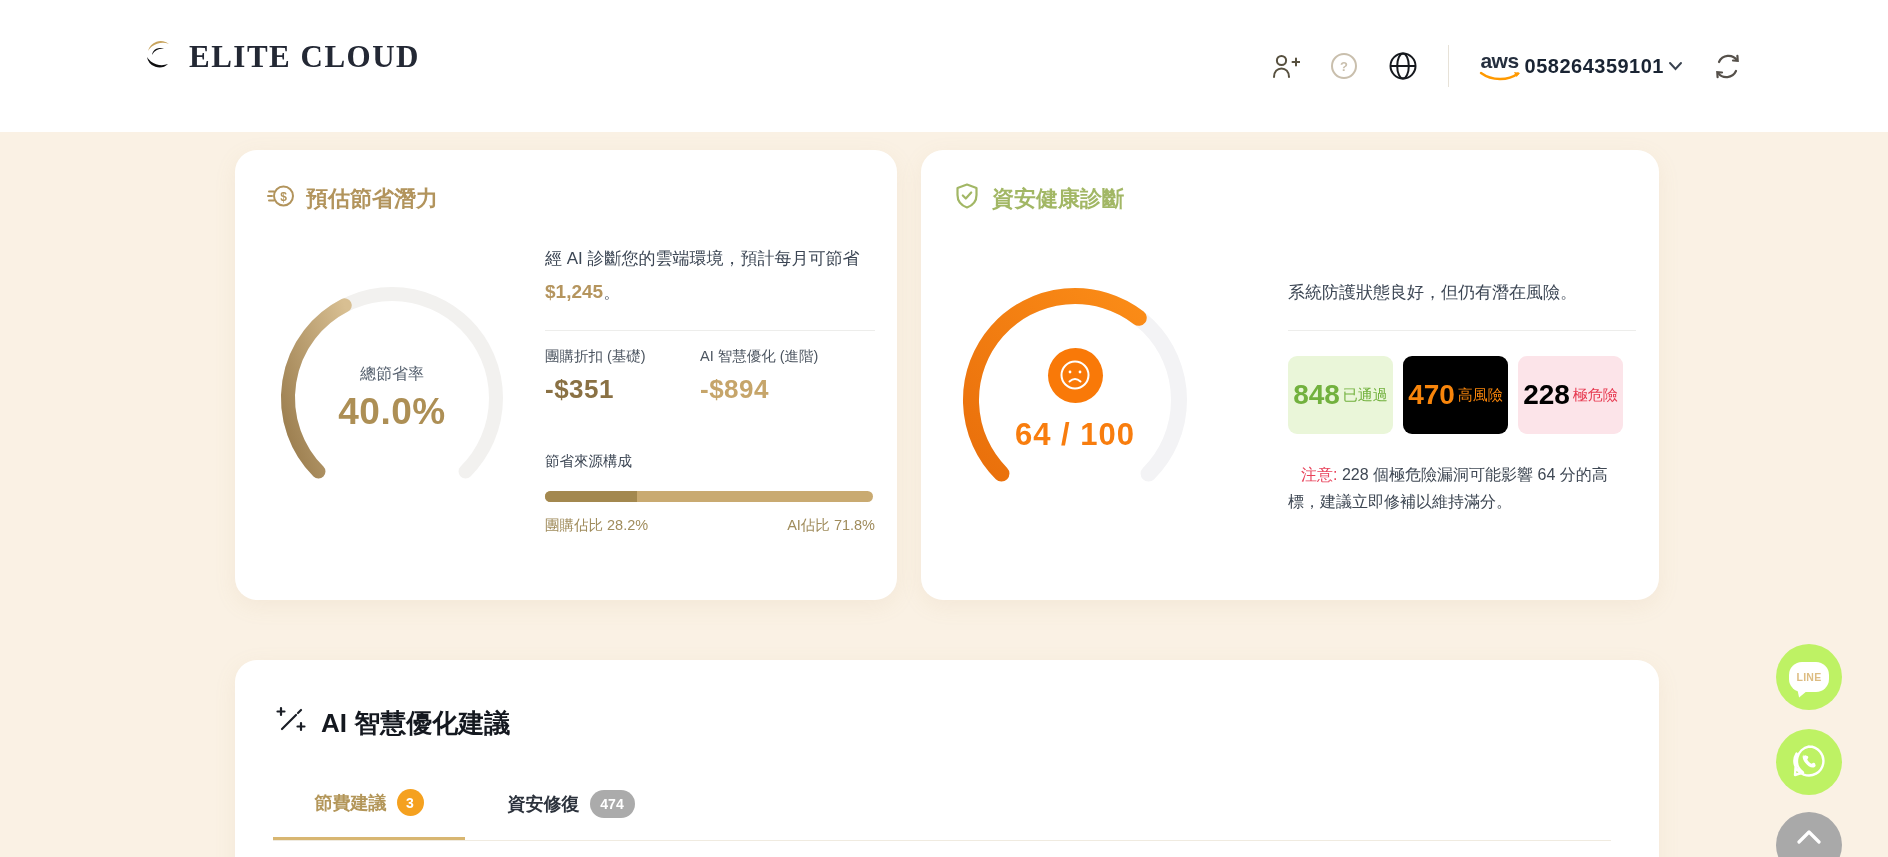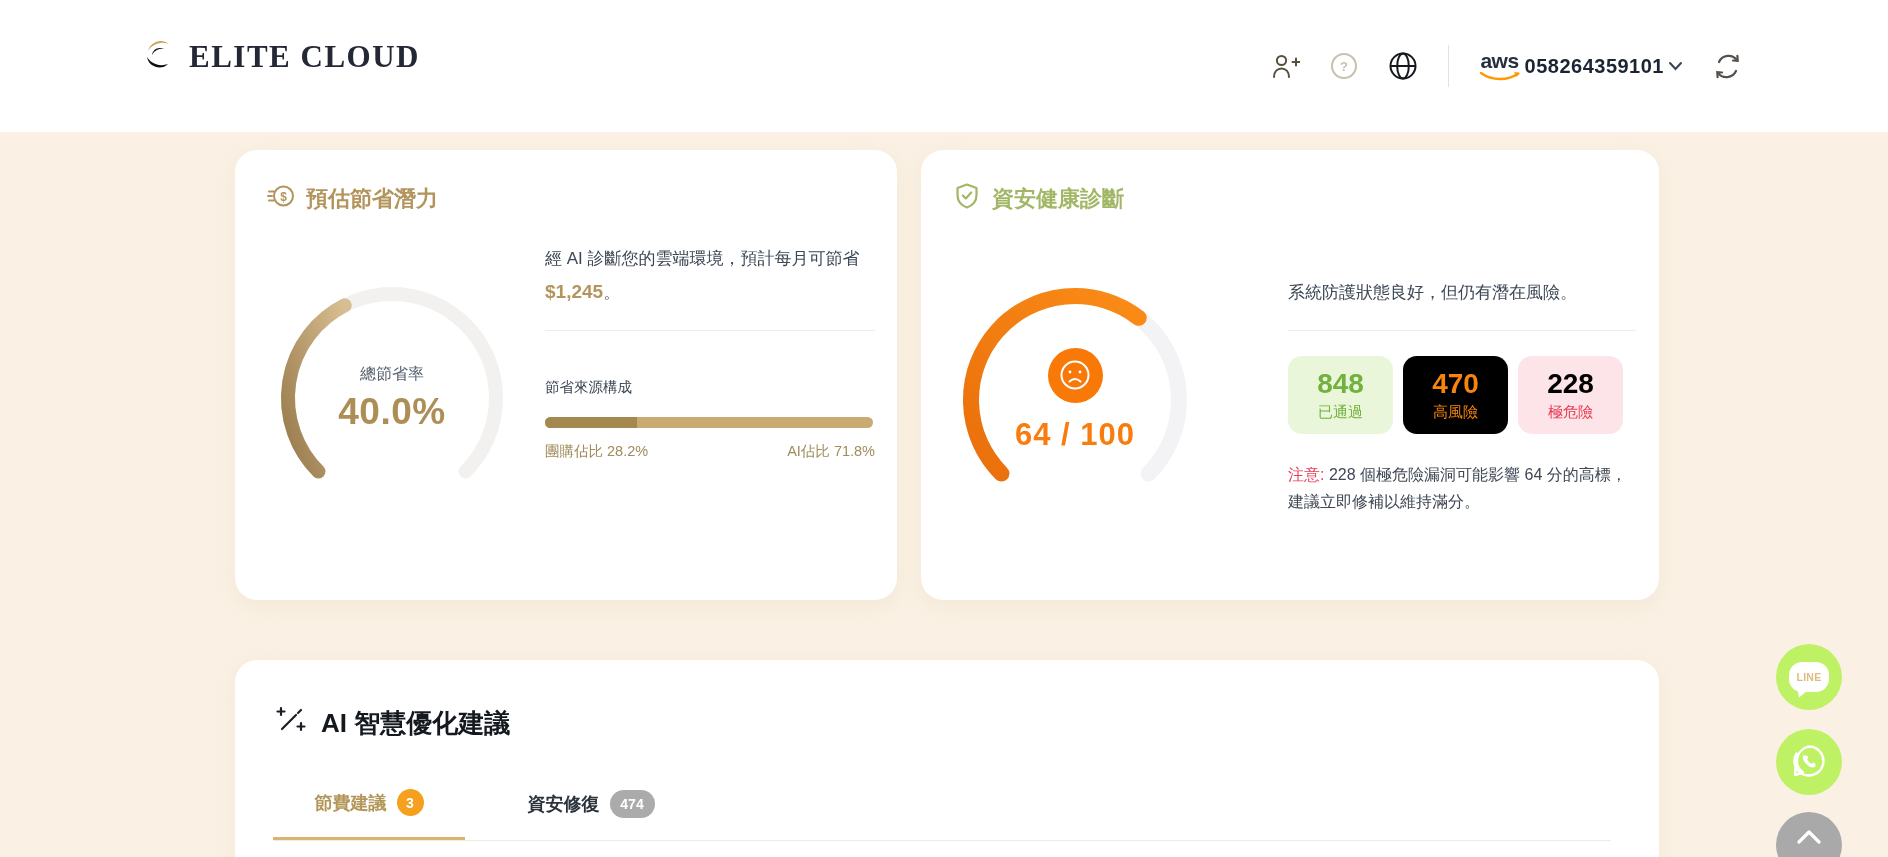--- a/index.html
+++ b/index.html
@@ -50,29 +50,29 @@
   .sv-comp-title { font-size:14.5px; color:#3c4654; margin-top:47px; }
   .sv-bar { margin-top:20px; width:328px; height:11px; border-radius:6px; background:#c9aa71; overflow:hidden; display:flex; }
   .sv-bar-left { height:100%; background:#a3884f; }
   .sv-bar-labels { display:flex; justify-content:space-between; margin-top:14px; font-size:14.5px; color:#a08c5c; }
 
   
   .sc-col { position:absolute; left:367px; top:128px; width:348px; }
   .sc-desc { font-size:17px; line-height:30px; color:#3c4654; }
   .sc-divider { height:1px; background:#ededeb; margin-top:22px; }
   .sc-stats { display:flex; gap:10px; margin-top:25px; }
-  .sc-stat { width:105px; height:78px; border-radius:14px; display:flex; flex-direction:column; align-items:center; justify-content:center; gap:3px; }
+  .sc-stat { width:105px; height:78px; border-radius:9px; display:flex; align-items:center; justify-content:center; gap:3px; }
   .sc-stat-value { font-size:28px; font-weight:700; }
   .sc-stat-label { font-size:15px; }
   .sc-note { margin-top:27px; font-size:16px; line-height:27px; color:#3f4854; }
-  .sc-note-prefix { color:#e8425a; }
+  .sc-note-prefix { color:#e8425a;margin-left:13px; }
 
   
   .reco-title { position:absolute; left:40px; top:44px; display:flex; align-items:center; gap:14px; font-size:26px; font-weight:700; color:#14181f; }
-  .reco-tabs { position:absolute; left:38px; top:108px; right:48px; display:flex; border-bottom:1px solid #f0ebe0;gap:20px; }
+  .reco-tabs { position:absolute; left:38px; top:108px; right:48px; display:flex; border-bottom:1px solid #f0ebe0; }
   .tab { height:72px; display:flex; align-items:center; justify-content:center; gap:10px; font-size:18px; font-weight:700; cursor:pointer; }
   .tab-savings { width:192px; color:#b39659; border-bottom:3px solid #d8b671; margin-bottom:-1px; }
   .tab-security { width:212px; color:#2c323c; }
   .badge { display:inline-flex; align-items:center; justify-content:center; color:#ffffff; font-size:14px; font-weight:700; border-radius:14px; }
   .badge-orange { background:#f5a11f; width:27px; height:27px; }
   .badge-gray { background:#ababab; min-width:45px; height:28px; padding:0 10px; }
 
   
   .fab { position:absolute; left:1776px; width:66px; height:66px; border-radius:50%; display:flex; align-items:center; justify-content:center; cursor:pointer; border:none; }
   .fab-tan { background:#bef264; }
@@ -172,20 +172,30 @@
     </svg>
     <div class="gauge-center">
       <div class="gauge-label">總節省率</div>
       <div class="gauge-value">40.0%</div>
     </div>
   </div>
 
   <div class="sv-col">
     <div class="sv-desc"><span>經 AI 診斷您的雲端環境，預計每月可節省 </span><span class="sv-amount">$1,245</span><span>。</span></div>
     <div class="sv-divider"></div>
+    <div class="sv-breakdown">
+      <div class="sv-bd-item">
+        <div class="sv-bd-label">團購折扣 (基礎)</div>
+        <div class="sv-bd-value dark">-$351</div>
+      </div>
+      <div class="sv-bd-item">
+        <div class="sv-bd-label">AI 智慧優化 (進階)</div>
+        <div class="sv-bd-value light">-$894</div>
+      </div>
+    </div>
     <div class="sv-comp-title">節省來源構成</div>
     <div class="sv-bar">
       <div class="sv-bar-left" style="width: 28.2%;"></div>
     </div>
     <div class="sv-bar-labels">
       <span>團購佔比 28.2%</span>
       <span>AI佔比 71.8%</span>
     </div>
   </div>
 </div>

